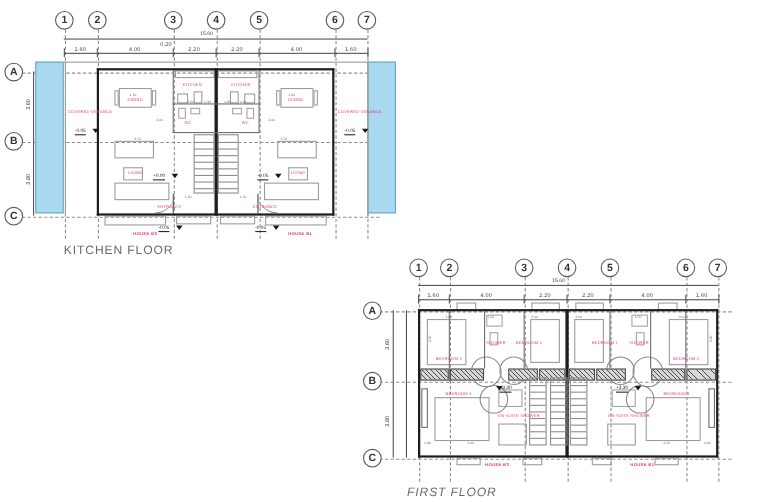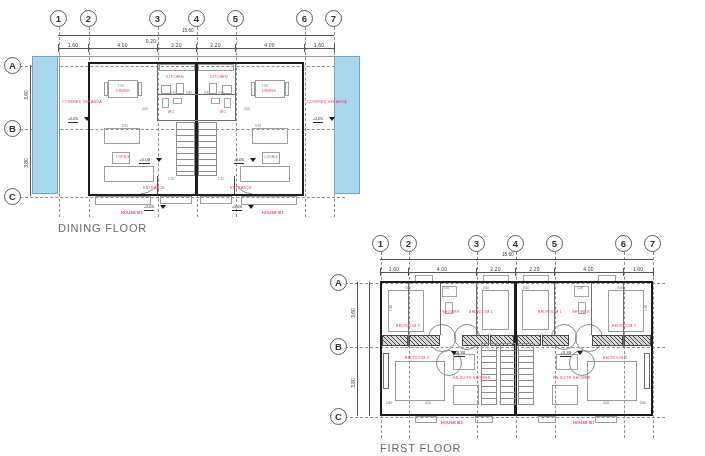--- a/index.html
+++ b/index.html
@@ -295,21 +295,21 @@
   <div class="smalldim" style="left:186px;top:91px;">0.80</div>
   <div class="smalldim" style="left:204px;top:91px;">0.80</div>
   <div class="smalldim" style="left:218px;top:91px;">0.90</div>
   <div class="smalldim" style="left:244px;top:107px;">4.00</div>
   <div class="smalldim" style="left:262px;top:84px;">1.50</div>
   <div class="smalldim" style="left:122px;top:124px;">3.70</div>
   <div class="smalldim" style="left:255px;top:124px;">3.70</div>
   <div class="smalldim" style="left:168px;top:177px;">1.20</div>
   <div class="smalldim" style="left:218px;top:177px;">1.20</div>
 
-  <div class="title" style="left:58px;top:222px;">DINING FLOOR</div>
+  <div class="title" style="left:58px;top:222px;">KITCHEN FLOOR</div>
 </div>
 
 <div class="plan" id="ff" style="left:355px;top:228px;width:350px;height:228px;">
 
   <div class="bubble" style="left:17px;top:7px;">
       <span>1</span>
     </div>
   <div class="bubble" style="left:45px;top:7px;">
       <span>2</span>
     </div>
@@ -494,14 +494,14 @@
   <div class="smalldim" style="left:168px;top:58px;">3.00</div>
   <div class="smalldim" style="left:222px;top:58px;">1.00</div>
   <div class="smalldim" style="left:262px;top:58px;">3.00</div>
   <div class="smalldim-v" style="left:33px;top:78px;transform:rotate(-90deg);">1.60</div>
   <div class="smalldim-v" style="left:288px;top:78px;transform:rotate(-90deg);">1.60</div>
   <div class="smalldim" style="left:70px;top:173px;">4.00</div>
   <div class="smalldim" style="left:248px;top:173px;">4.00</div>
   <div class="smalldim" style="left:31px;top:173px;">0.80</div>
   <div class="smalldim" style="left:285px;top:173px;">0.80</div>
 
-  <div class="title" style="left:25px;top:214px;">FIRST FLOOR</div>
+  <div class="title" style="left:15px;top:214px;font-style:italic;">FIRST FLOOR</div>
 </div>
 
 </body></html>

